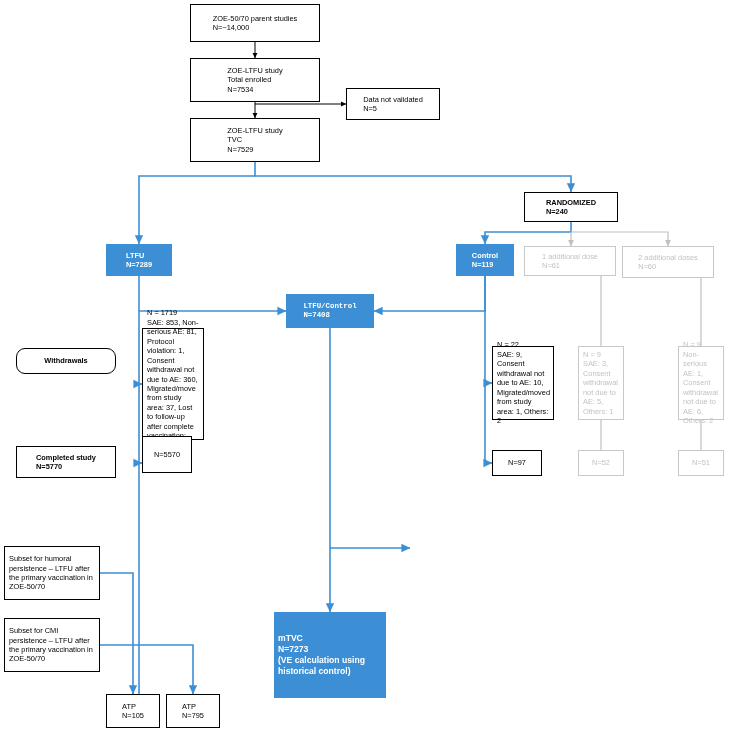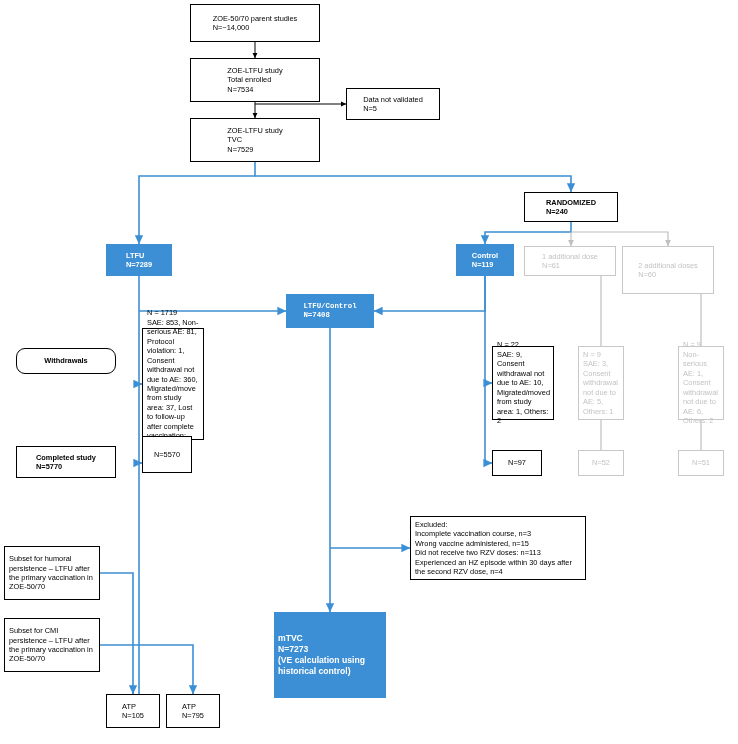--- a/index.html
+++ b/index.html
@@ -150,44 +150,39 @@
 TVC
 N=7529</div>
     <div class="box bold" style="left: 524px; top: 192px; width: 94px; height: 30px;">RANDOMIZED
 N=240</div>
     <div class="box blue" style="left: 106px; top: 244px; width: 66px; height: 32px;">LTFU
 N=7289</div>
     <div class="box blue" style="left: 456px; top: 244px; width: 58px; height: 32px;">Control
 N=119</div>
     <div class="box grey" style="left: 524px; top: 246px; width: 92px; height: 30px;">1 additional dose
 N=61</div>
-    <div class="box grey" style="left: 622px; top: 246px; width: 92px; height: 48px;">2 additional doses
+    <div class="box grey" style="left: 622px; top: 246px; width: 92px; height: 32px;">2 additional doses
 N=60</div>
     <div class="box blue" style="left: 286px; top: 294px; width: 88px; height: 34px; font-family: Liberation Mono, monospace;">LTFU/Control
 N=7408</div>
     <div class="box leftmid" style="left: 142px; top: 328px; width: 62px; height: 112px;">N = 1719
 SAE: 853, Non-serious AE: 81, Protocol violation: 1, Consent withdrawal not due to AE: 360, Migrated/move from study area: 37, Lost to follow-up after complete vaccination: 198, Others: 189</div>
     <div class="box leftmid" style="left: 492px; top: 346px; width: 62px; height: 74px;">N = 22
 SAE: 9, Consent withdrawal not due to AE: 10, Migrated/moved from study area: 1, Others: 2</div>
     <div class="box grey leftmid" style="left: 578px; top: 346px; width: 46px; height: 74px;">N = 9
 SAE: 3, Consent withdrawal not due to AE: 5, Others: 1</div>
     <div class="box grey leftmid" style="left: 678px; top: 346px; width: 46px; height: 74px;">N = 9
 Non-serious AE: 1, Consent withdrawal not due to AE: 6, Others: 2</div>
     <div class="box bold" style="left: 16px; top: 348px; width: 100px; height: 26px; border-radius: 9px;">Withdrawals</div>
     <div class="box bold" style="left: 16px; top: 446px; width: 100px; height: 32px;">Completed study
 N=5770</div>
     <div class="box" style="left: 142px; top: 436px; width: 50px; height: 37px;">N=5570</div>
     <div class="box" style="left: 492px; top: 450px; width: 50px; height: 26px;">N=97</div>
     <div class="box grey" style="left: 578px; top: 450px; width: 46px; height: 26px;">N=52</div>
     <div class="box grey" style="left: 678px; top: 450px; width: 46px; height: 26px;">N=51</div>
-    <div class="box left" style="left: 410px; top: 516px; width: 176px; height: 64px;">Excluded:
-Incomplete vaccination course, n=3
-Wrong vaccine administered, n=15
-Did not receive two RZV doses: n=113
-Experienced an HZ episode within 30 days after the second RZV dose, n=4</div>
     <div class="box leftmid" style="left: 4px; top: 546px; width: 96px; height: 54px;">Subset for humoral persistence – LTFU after the primary vaccination in ZOE-50/70</div>
     <div class="box leftmid" style="left: 4px; top: 618px; width: 96px; height: 54px;">Subset for CMI persistence – LTFU after the primary vaccination in ZOE-50/70</div>
     <div class="box blue big" style="left: 274px; top: 612px; width: 112px; height: 86px;">mTVC
 N=7273
 (VE calculation using historical control)</div>
     <div class="box" style="left: 106px; top: 694px; width: 54px; height: 34px;">ATP
 N=105</div>
     <div class="box" style="left: 166px; top: 694px; width: 54px; height: 34px;">ATP
 N=795</div>
   </div>

